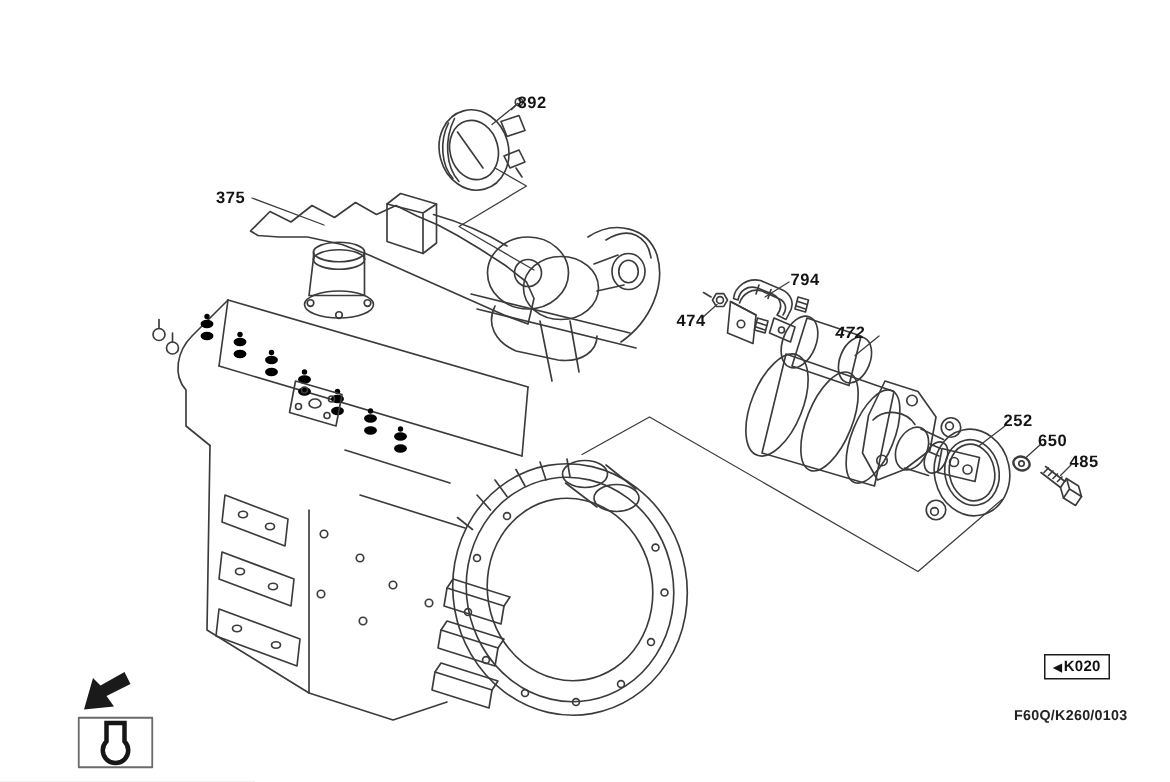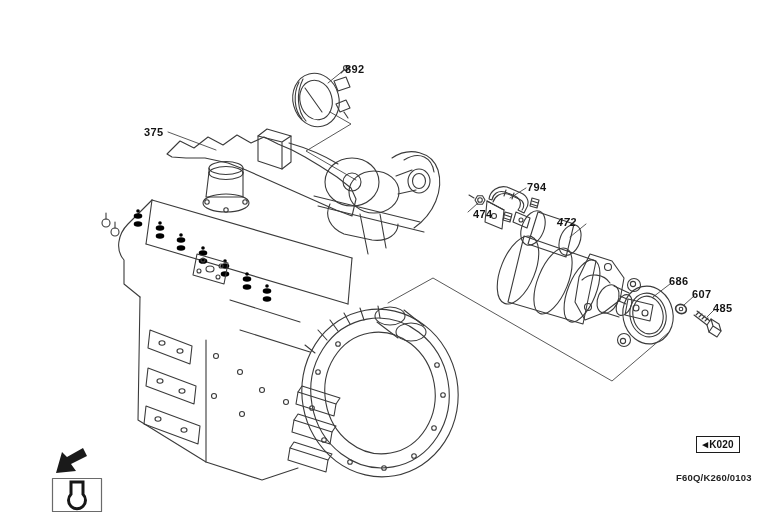--- a/index.html
+++ b/index.html
@@ -259,24 +259,24 @@
         <rect x="52.5" y="478.5" width="49" height="33" style="stroke:#6a6a6a;stroke-width:1.2;fill:#ffffff;"></rect>
         <path d="M71,482 L83,482 L83,494.2 A8.5,8.5 0 1 1 71,494.2 Z" style="fill:#ffffff;stroke:#161616;stroke-width:3;stroke-linejoin:miter;"></path>
       </g>
 
     </g>
   </svg>
 
   <div class="plabel" style="left:144px;top:126px;">375</div>
   <div class="plabel" style="left:345px;top:63px;">892</div>
   <div class="plabel" style="left:527px;top:181px;">794</div>
-  <div class="plabel" style="left:473px;top:208px;text-align:right;">474</div>
+  <div class="plabel" style="left:451px;top:208px;text-align:right;">474</div>
   <div class="plabel" style="left:557px;top:216px;font-style:italic;">472</div>
-  <div class="plabel" style="left:669px;top:275px;">686</div>
-  <div class="plabel" style="left:692px;top:288px;">607</div>
+  <div class="plabel" style="left:669px;top:275px;">252</div>
+  <div class="plabel" style="left:692px;top:288px;">650</div>
   <div class="plabel" style="left:713px;top:302px;">485</div>
 
   <div class="pageref">
     <span class="tri">◀</span>
     <span>K020</span>
   </div>
   <div class="doccode">F60Q/K260/0103</div>
 
 </div>
 

